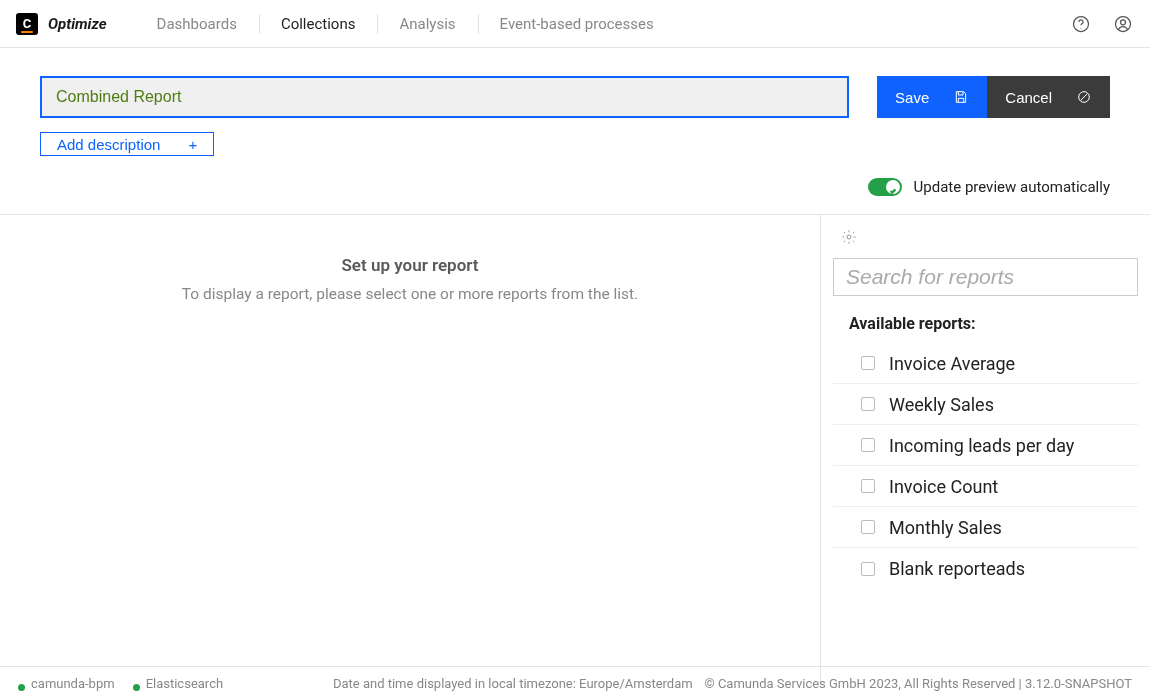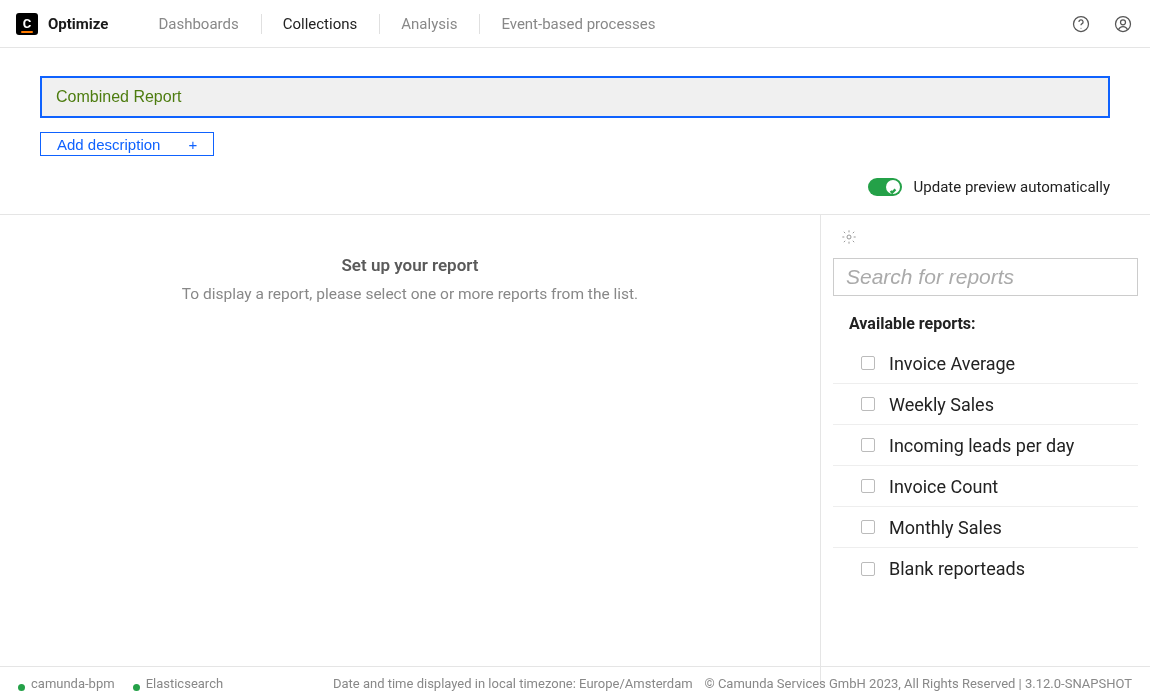--- a/index.html
+++ b/index.html
@@ -45,20 +45,21 @@
       width: 12px;
       height: 2px;
       background: #ff7a00;
       border-radius: 1px;
     }
     .brand {
       font-weight: 700;
       font-size: 15px;
       margin-left: 10px;
       color: #1a1a1a;
+      font-style: italic;
     }
     .nav {
       display: flex;
       margin-left: 28px;
     }
     .nav-item {
       padding: 0 22px;
       height: 24px;
       line-height: 24px;
       color: #888;
@@ -355,20 +356,36 @@
 </div>
 
 <div class="titlebar">
   <div class="titlebar-left">
     <input class="name-input" type="text" value="Combined Report" style="">
     <button class="desc-btn">
       <span>Add description</span>
       <span class="plus">+</span>
     </button>
   </div>
+  <div class="title-actions">
+    <button class="btn btn-primary">
+      <span>Save</span>
+      <svg viewBox="0 0 24 24">
+          <path d="M5 4h11l3 3v13H5z"></path>
+          <path d="M8 4v5h7V4M8 20v-6h8v6"></path>
+        </svg>
+    </button>
+    <button class="btn btn-secondary">
+      <span>Cancel</span>
+      <svg viewBox="0 0 24 24">
+          <circle cx="12" cy="12" r="8"></circle>
+          <path d="M7 17L17 7"></path>
+        </svg>
+    </button>
+  </div>
 </div>
 
 <div class="toggle-row">
   <div class="toggle">
     <span class="toggle-check">
       <svg viewBox="0 0 10 10">
           <path d="M2 5l2 2 4-4"></path>
         </svg>
     </span>
   </div>

